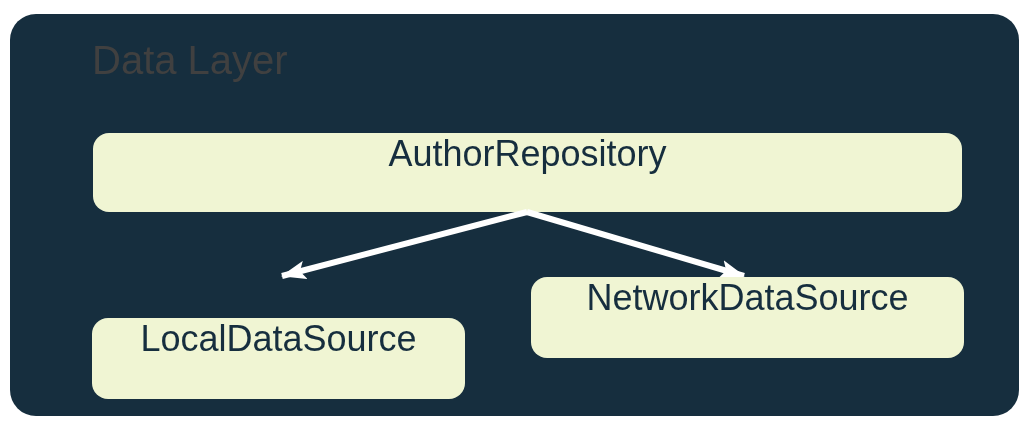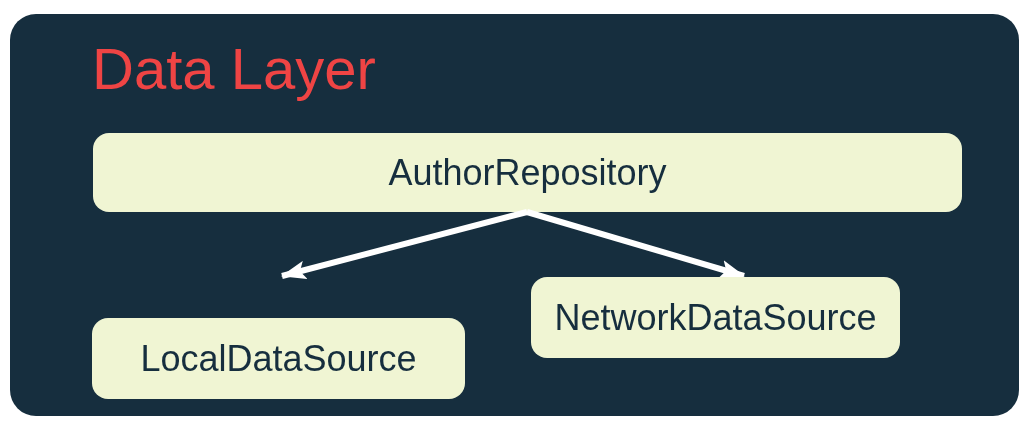--- a/index.html
+++ b/index.html
@@ -21,32 +21,32 @@
     top: 14px;
     width: 1009px;
     height: 402px;
     background: #162E3E;
     border-radius: 26px;
   }
   .layer-title {
     position: absolute;
     left: 92px;
     top: 40px;
-    font-size: 58px;
+    font-size: 40px;
     line-height: 1;
     font-weight: 400;
-    color: #ef4444;
+    color: #404040;
     white-space: nowrap;
   }
   .node {
     position: absolute;
     background: #F0F5D3;
     border-radius: 16px;
     display: flex;
-    align-items: center;
+    align-items: flex-start;
     justify-content: center;
     color: #162E3E;
     font-size: 36px;
     font-weight: 400;
     white-space: nowrap;
   }
   .node-repository {
     left: 93px;
     top: 133px;
     width: 869px;
@@ -55,21 +55,21 @@
   .node-local {
     left: 92px;
     top: 277px;
     width: 373px;
     height: 81px;
     margin-top: 41px;
   }
   .node-network {
     left: 531px;
     top: 277px;
-    width: 369px;
+    width: 433px;
     height: 81px;
   }
   .edges-svg {
     position: absolute;
     left: 0;
     top: 0;
     width: 1032px;
     height: 426px;
     pointer-events: none;
   }

